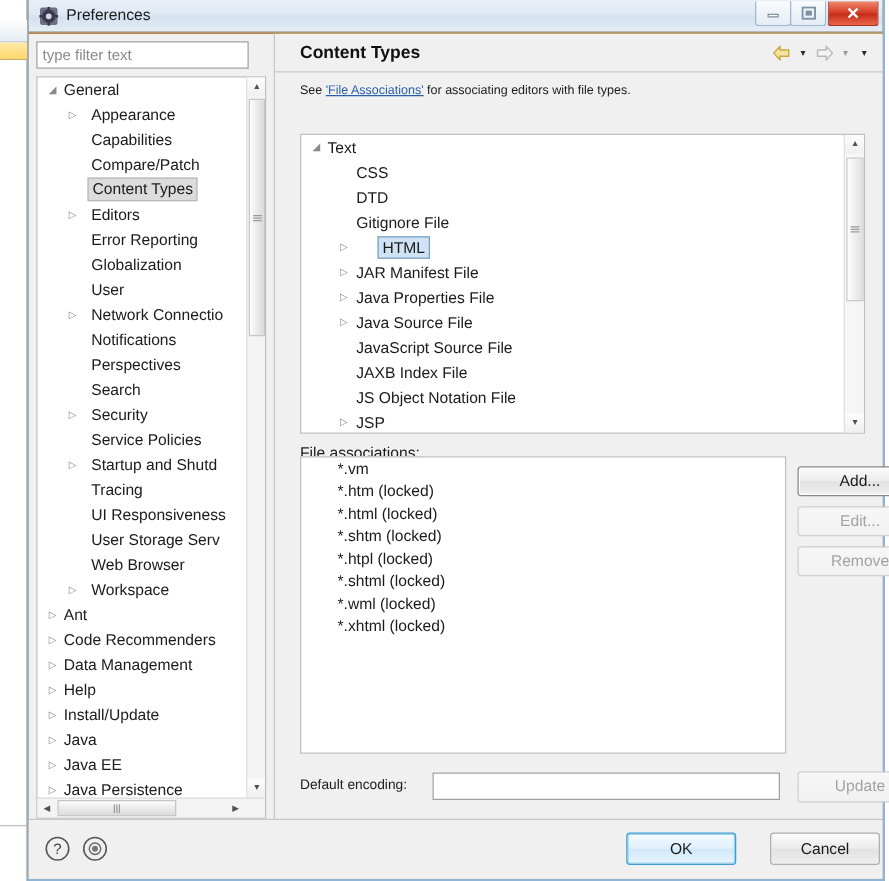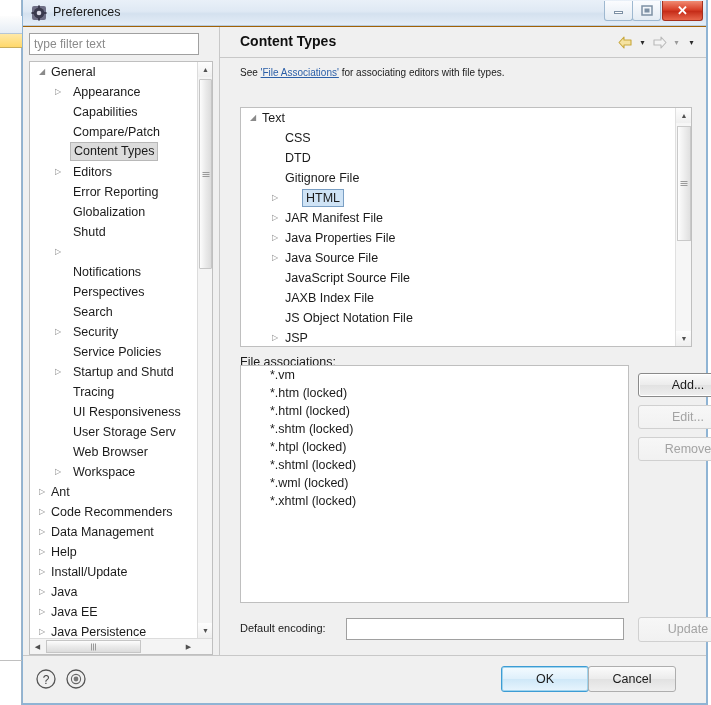--- a/index.html
+++ b/index.html
@@ -324,21 +324,21 @@
     color: #1b1b1b; text-align: center; line-height: 24px;
     background: linear-gradient(#fbfbfb, #ececec 48%, #e2e2e2 52%, #efefef);
     border: 1px solid #aeaeae; border-radius: 3px;
   }
   #btn-ok {
     right: 117px;
     background: linear-gradient(#f4fbff, #dff0fb 48%, #cfe8f8 52%, #e8f5fe);
     border: 1px solid #3c9cd4;
     box-shadow: 0 0 0 1px #9fd4ee inset;
   }
-  #btn-cancel { right: 30px; }
+  #btn-cancel { right: 2px; }
 </style>
 </head>
 <body>
 
 <div id="bg-window">
   <div id="bg-tab-strip"></div>
   <div id="bg-tab-strip2"></div>
   <div id="bg-text-a"></div>
   <div id="bg-text-b"></div>
   <div id="bg-bottom-line"></div>
@@ -415,24 +415,25 @@
             <div class="tnode lvl2">
               <span class="arrow"></span>
               <span class="tlabel">Error Reporting</span>
             </div>
             <div class="tnode lvl2">
               <span class="arrow"></span>
               <span class="tlabel">Globalization</span>
             </div>
             <div class="tnode lvl2">
               <span class="arrow"></span>
-              <span class="tlabel">Shutd</span>
-            </div>
-            <div class="tnode lvl2">
-              <span class="arrow">▷</span>
+              <span class="tlabel">User</span>
+            </div>
+            <div class="tnode lvl2">
+              <span class="arrow">▷</span>
+              <span class="tlabel">Network Connectio</span>
             </div>
             <div class="tnode lvl2">
               <span class="arrow"></span>
               <span class="tlabel">Notifications</span>
             </div>
             <div class="tnode lvl2">
               <span class="arrow"></span>
               <span class="tlabel">Perspectives</span>
             </div>
             <div class="tnode lvl2">

